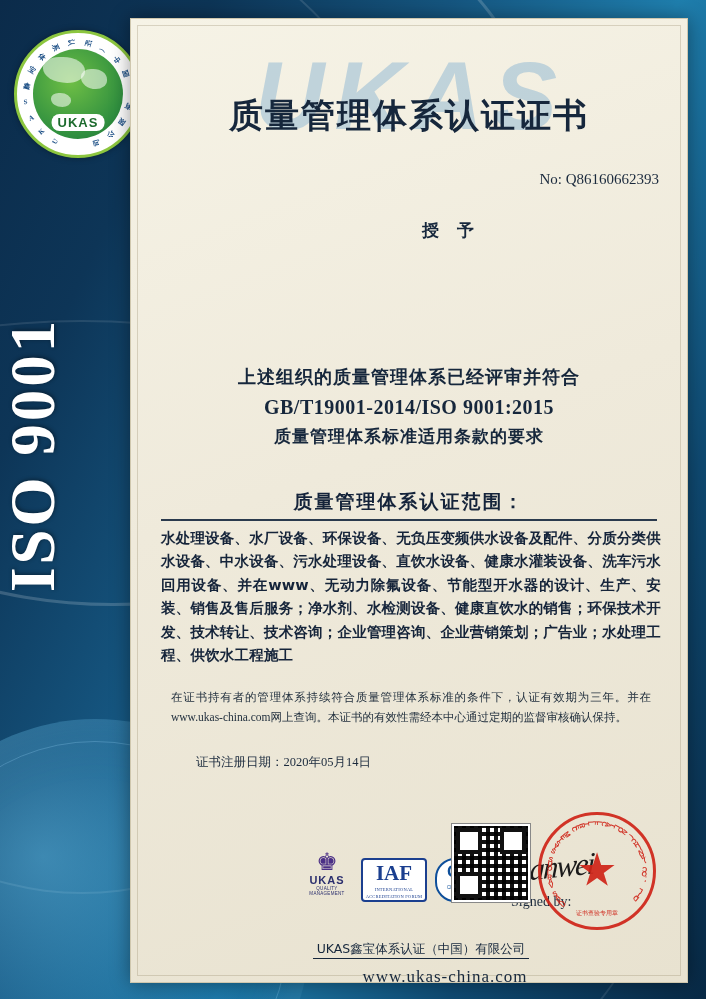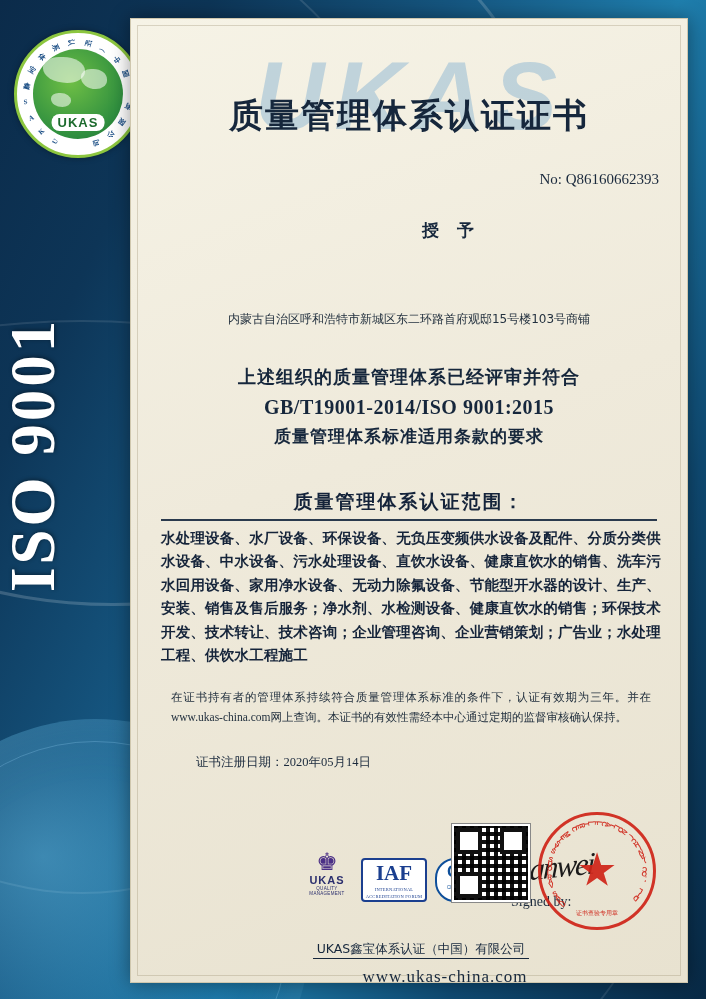--- a/index.html
+++ b/index.html
@@ -540,31 +540,30 @@
 
     <div class="ukas-watermark">UKAS</div>
 
     <div class="cert-title">质量管理体系认证证书</div>
 
     <div class="cert-no">No: Q86160662393</div>
 
     <div class="grant-label">授 予</div>
 
 
-    <div class="address">内蒙古自治区呼和浩特市新城区东二环路首府观邸15号楼103号商铺</div>
 
     <div class="standard-block">
       <div class="ln1">上述组织的质量管理体系已经评审并符合</div>
       <div class="ln2">GB/T19001-2014/ISO 9001:2015</div>
       <div class="ln3">质量管理体系标准适用条款的要求</div>
     </div>
 
     <div class="scope-title">质量管理体系认证范围：</div>
     <div class="scope-rule"></div>
-    <div class="scope-body">水处理设备、水厂设备、环保设备、无负压变频供水设备及配件、分质分类供水设备、中水设备、污水处理设备、直饮水设备、健康直饮水的销售、洗车污水回用设备、家用净水设备、无动力除氟设备、节能型开水器的设计、生产、安装、销售及售后服务；净水剂、水检测设备、健康直饮水的销售；环保技术开发、技术转让、技术咨询；企业管理咨询、企业营销策划；广告业；水处理工程、供饮水工程施工</div>
+    <div class="scope-body">水处理设备、水厂设备、环保设备、无负压变频供水设备及配件、分质分类供水设备、中水设备、污水处理设备、直饮水设备、健康水灌装设备、洗车污水回用设备、并在www、无动力除氟设备、节能型开水器的设计、生产、安装、销售及售后服务；净水剂、水检测设备、健康直饮水的销售；环保技术开发、技术转让、技术咨询；企业管理咨询、企业营销策划；广告业；水处理工程、供饮水工程施工</div>
 
     <div class="validity">在证书持有者的管理体系持续符合质量管理体系标准的条件下，认证有效期为三年。并在www.ukas-china.com网上查询。本证书的有效性需经本中心通过定期的监督审核确认保持。</div>
 
     <div class="dates">
       <div>证书注册日期：2020年05月14日</div>
     </div>
 
     <div class="marks">
 
       <div class="mark mark-ukas">

